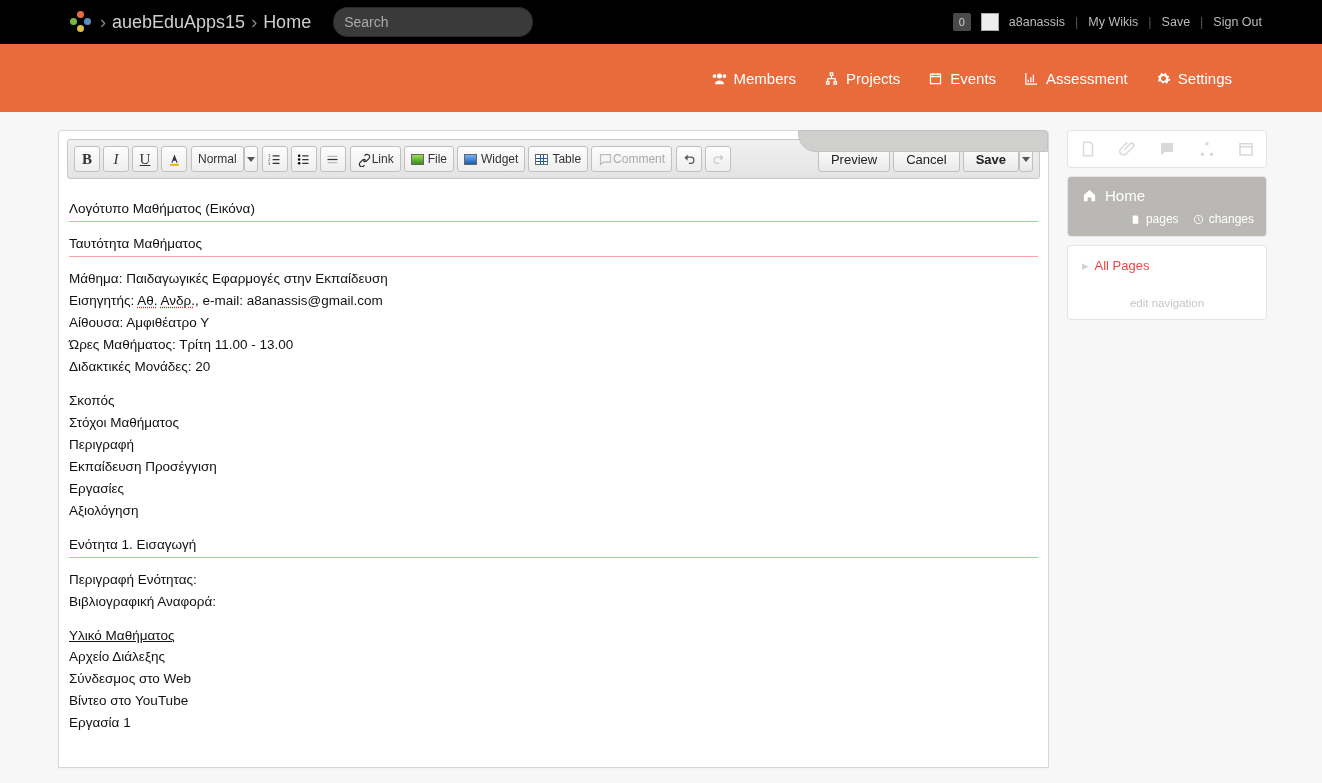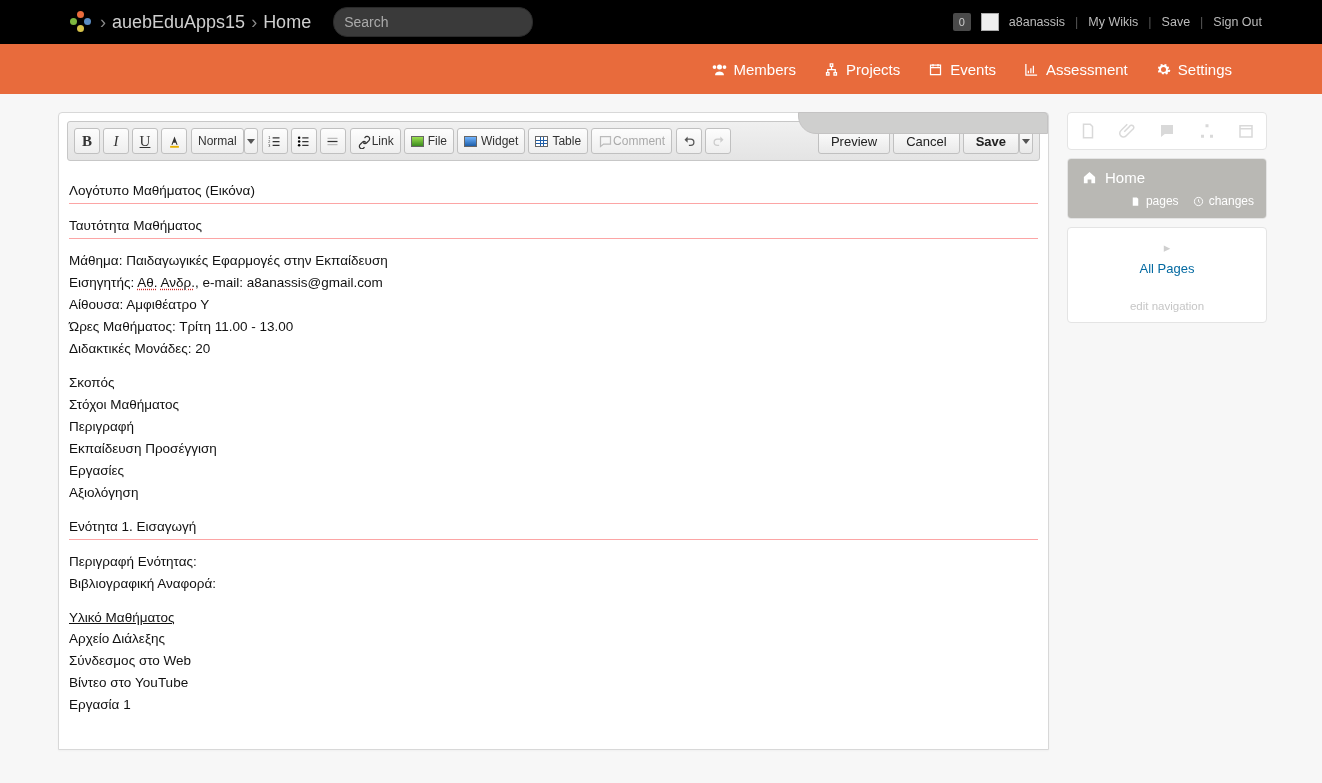--- a/index.html
+++ b/index.html
@@ -23,21 +23,21 @@
   .search-input { width:200px; height:30px; background:#3a3a3a; border:1px solid #2a2a2a; border-radius:14px; color:#ddd; padding:0 10px; font-size:14px; }
   .search-input::placeholder { color:#aaa; }
 
   .top-right { margin-left:auto; display:flex; align-items:center; gap:10px; color:#bbb; font-size:12.5px; }
   .badge { min-width:18px; height:18px; background:#4a4a4a; color:#ccc; border-radius:2px; display:flex; align-items:center; justify-content:center; font-size:11px; padding:0 4px; }
   .avatar { width:18px; height:18px; background:#eee; border:1px solid #aaa; }
   .top-right a { color:#bbb; text-decoration:none; }
   .tsep { color:#555; }
 
   
-  .navbar { height:50px; background:#e86b3c; display:flex; align-items:center; justify-content:flex-end; padding-right:90px; gap:28px; color:#fff; font-size:15px; }
+  .navbar { height:68px; background:#e86b3c; display:flex; align-items:center; justify-content:flex-end; padding-right:90px; gap:28px; color:#fff; font-size:15px; }
   .navitem { display:flex; align-items:center; gap:7px; cursor:pointer; }
   .navitem svg { width:15px; height:15px; fill:#fff; }
 
   
   .page { padding:18px 55px 40px 58px; display:flex; gap:18px; align-items:flex-start; }
   .editor-shell { flex:1; background:#fff; border:1px solid #d8d8d8; border-radius:4px 4px 0 0; position:relative; box-shadow:0 1px 2px rgba(0,0,0,.03); }
   .editor-tab { position:absolute; right:0; top:-1px; width:250px; height:22px; background:#cfcfce; border-radius:0 4px 0 0;
                 border-bottom-left-radius:18px ; border:1px solid #c4c3c3; }
   .toolbar-outer { padding:8px 8px 8px 8px; }
   .toolbar { background:linear-gradient(#f0f0f0,#e4e4e4); border:1px solid #c7c7c7; border-radius:3px; padding:6px; display:flex; flex-wrap:wrap; gap:4px; align-items:center; }
@@ -77,21 +77,21 @@
   .side-icons svg { width:18px; height:18px; fill:#d9d9d9; }
 
   .side-card { border:1px solid #e4e4e4; border-radius:4px; background:#fff; overflow:hidden; }
   .home-box { background:#b9b8b4; color:#fff; padding:10px 12px 10px 14px; }
   .home-box .hrow { display:flex; align-items:center; gap:8px; font-size:15px; margin-bottom:8px;}
   .home-box .hrow svg { width:15px; height:15px; fill:#fff;}
   .home-sub { display:flex; justify-content:flex-end; gap:14px; font-size:12px;}
   .home-sub span { display:flex; align-items:center; gap:5px;}
   .home-sub svg { width:11px; height:11px; fill:#fff;}
 
-  .allpages { padding:12px 14px 18px 14px; color:#0369a1; font-size:13px; display:flex; align-items:center; gap:6px;flex-direction:column;}
+  .allpages { padding:12px 14px 18px 14px; color:#ef4444; font-size:13px; display:flex; align-items:center; gap:6px;}
   .allpages .caret-r::before { content:"▸"; color:#cfcfcf; }
   .editnav { text-align:center; color:#c6c6c6; font-size:11.5px; padding:6px 0 10px 0;}
 </style>
 </head>
 <body>
 
 <div class="topbar">
   <div class="logo">
     <span class="dot d1"></span>
       <span class="dot d2"></span>

